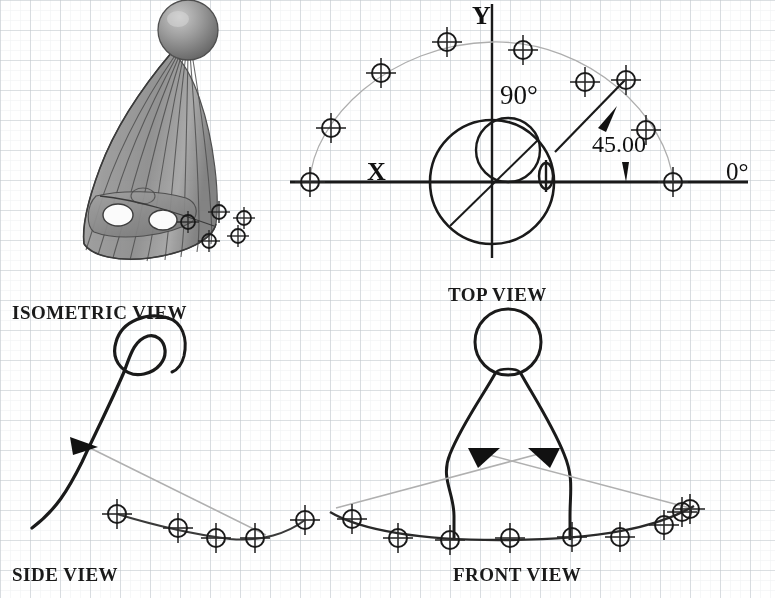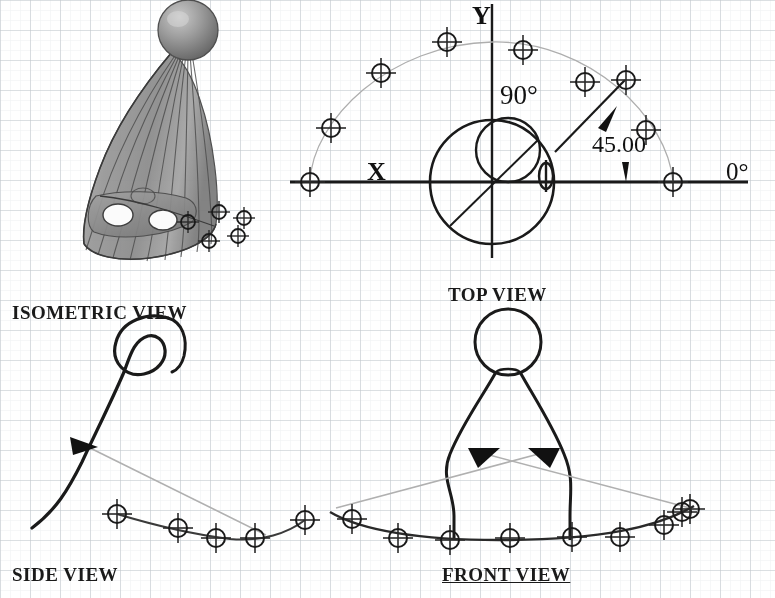--- a/index.html
+++ b/index.html
@@ -21,21 +21,21 @@
     font-weight:700;
     font-size:19px;
     letter-spacing:0.5px;
     color:#1a1a1a;
     white-space:nowrap;
     user-select:none;
   }
   #lbl-iso{left:12px;top:268px;margin-top:34px;}
   #lbl-top{left:448px;top:284px;}
   #lbl-side{left:12px;top:564px;}
-  #lbl-front{left:442px;top:564px;text-decoration:underline;}
+  #lbl-front{left:453px;top:564px;}
 </style>
 </head>
 <body>
 
 <svg id="sheet" viewBox="0 0 775 598" width="775" height="598" xmlns="http://www.w3.org/2000/svg">
 
   <defs>
 
     <pattern id="minorGrid" width="10" height="10" patternUnits="userSpaceOnUse">
       <path d="M 10 0 L 0 0 0 10" fill="none" stroke="#eceff1" stroke-width="1"></path>

